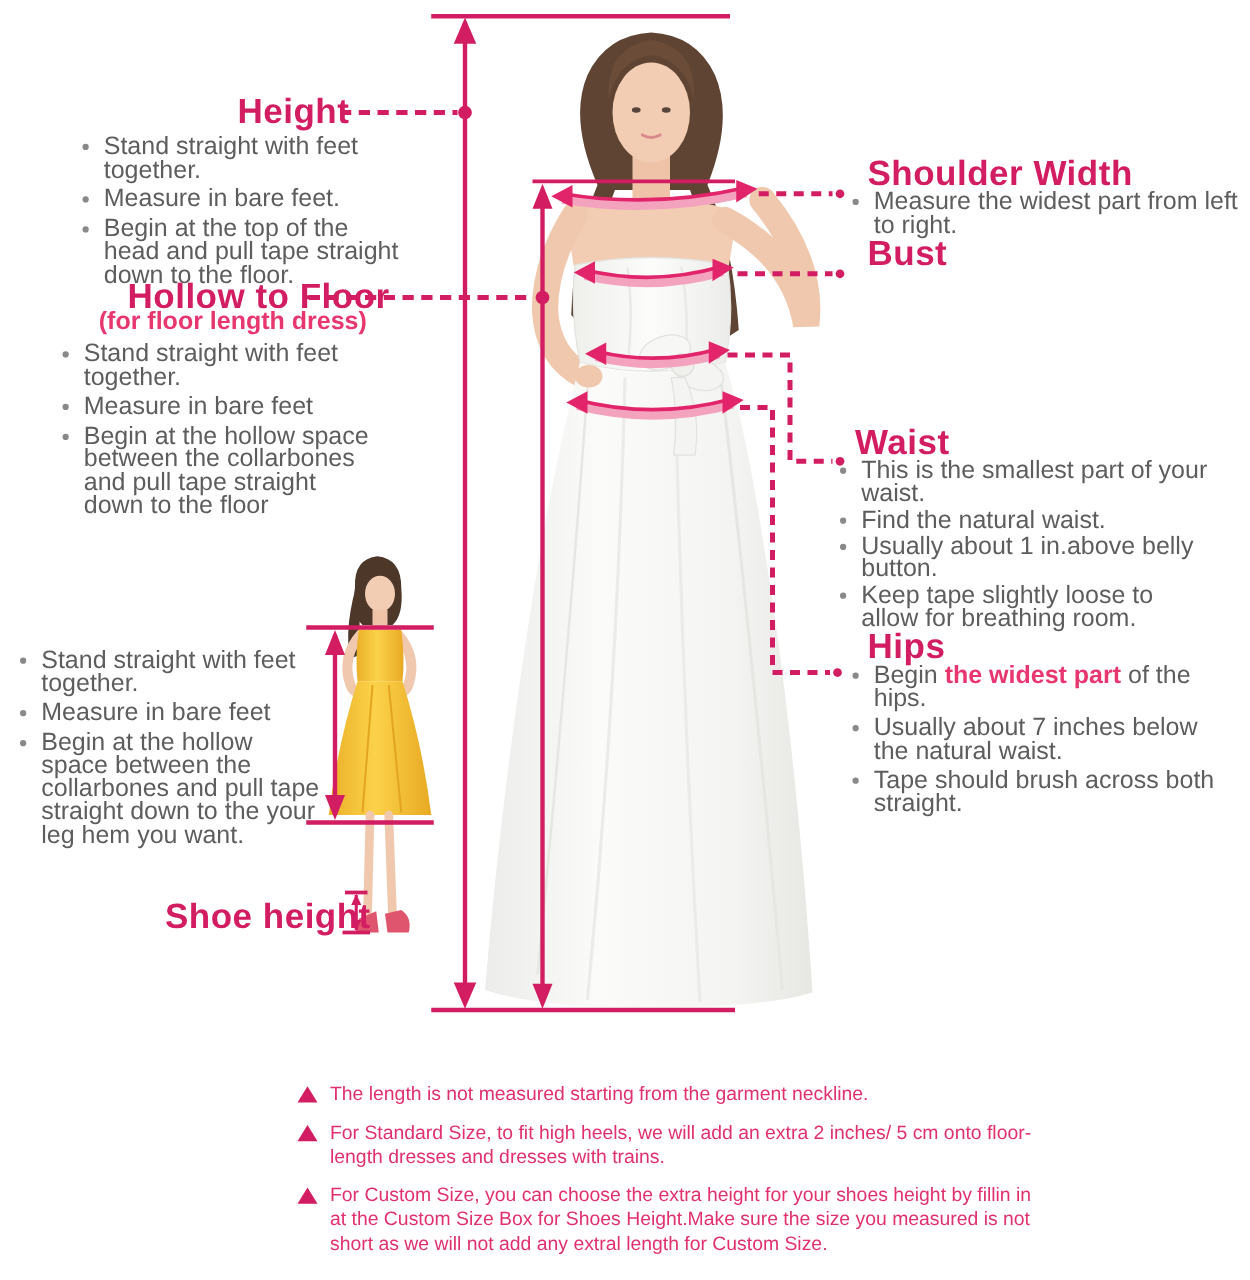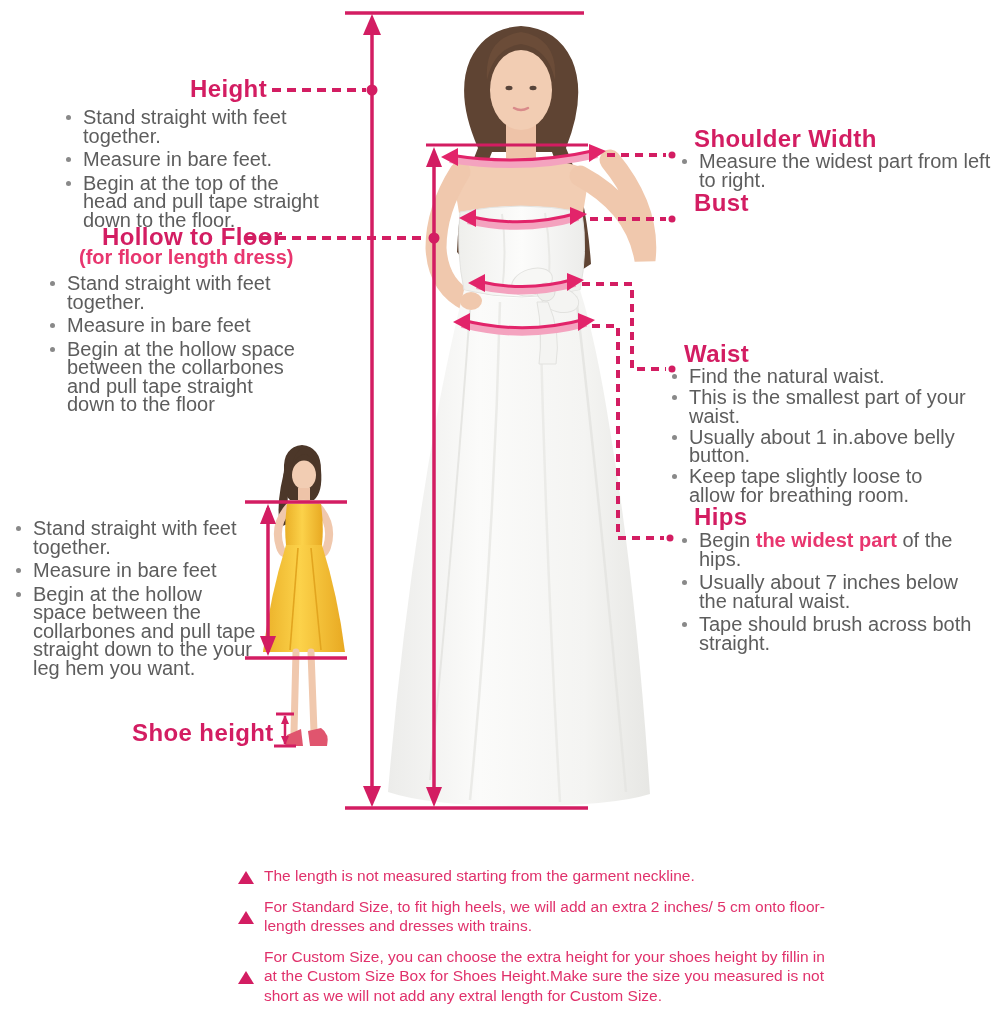--- a/index.html
+++ b/index.html
@@ -3,39 +3,39 @@
 <meta charset="utf-8">
 <style>
   html,body{margin:0;padding:0;}
   body{
     width:1000px;height:1024px;position:relative;background:#ffffff;
     font-family:"Liberation Sans",sans-serif;overflow:hidden;
   }
   .layer{position:absolute;left:0;top:0;}
   .section{position:absolute;}
   .sec-title{
-    font-size:24px;font-weight:bold;color:#d31d62;letter-spacing:.4px;
+    font-size:28px;font-weight:bold;color:#d31d62;letter-spacing:.4px;
     line-height:24px;white-space:nowrap;
   }
   .sec-subtitle{
     font-size:20px;font-weight:bold;color:#e8366f;line-height:17px;white-space:nowrap;
   }
   ul.bullets{list-style:none;margin:4px 0 0 0;padding:0;}
   ul.bullets li{
     position:relative;padding-left:21px;margin:0 0 5px 0;
     font-size:20px;line-height:18.5px;color:#5d5d5d;
   }
   ul.bullets li::before{
     content:"";position:absolute;left:4px;top:7px;width:5px;height:5px;
     border-radius:50%;background:#898989;
   }
   ul.bullets.tight li{margin-bottom:2.5px;}
   .hl{color:#e8366f;}
   
-  .note{display:flex;align-items:center;margin-bottom:11px;}
+  .note{display:flex;align-items:flex-start;margin-bottom:11px;}
   .tri{
     width:0;height:0;flex:0 0 auto;margin:3px 10px 0 0;
     border-left:8px solid transparent;border-right:8px solid transparent;
     border-bottom:13px solid #d31d62;
   }
   .note-text{font-size:15.5px;line-height:19.5px;color:#e0316b;}
 </style>
 </head>
 <body>
 
@@ -226,22 +226,22 @@
   </ul>
 </div>
 
 <div class="section" style="left:678px;top:191px;width:312px;">
   <div class="sec-title" style="margin-left:16px;">Bust</div>
 </div>
 
 <div class="section" style="left:668px;top:342px;width:312px;">
   <div class="sec-title" style="margin-left:16px;">Waist</div>
   <ul class="bullets tight" style="margin-top:1px;width:302px;">
+    <li>This is the smallest part of your waist.</li>
     <li>Find the natural waist.</li>
-    <li>This is the smallest part of your waist.</li>
     <li>Usually about 1 in.above belly button.</li>
     <li>Keep tape slightly loose to allow for breathing room.</li>
   </ul>
 </div>
 
 <div class="section" style="left:678px;top:505px;width:315px;">
   <div class="sec-title" style="margin-left:16px;">Hips</div>
   <ul class="bullets" style="margin-top:2px;width:305px;">
     <li><span>Begin </span><span class="hl" style="font-weight:bold;">the widest part</span><span> of the hips.</span></li>
     <li>Usually about 7 inches below the natural waist.</li>

